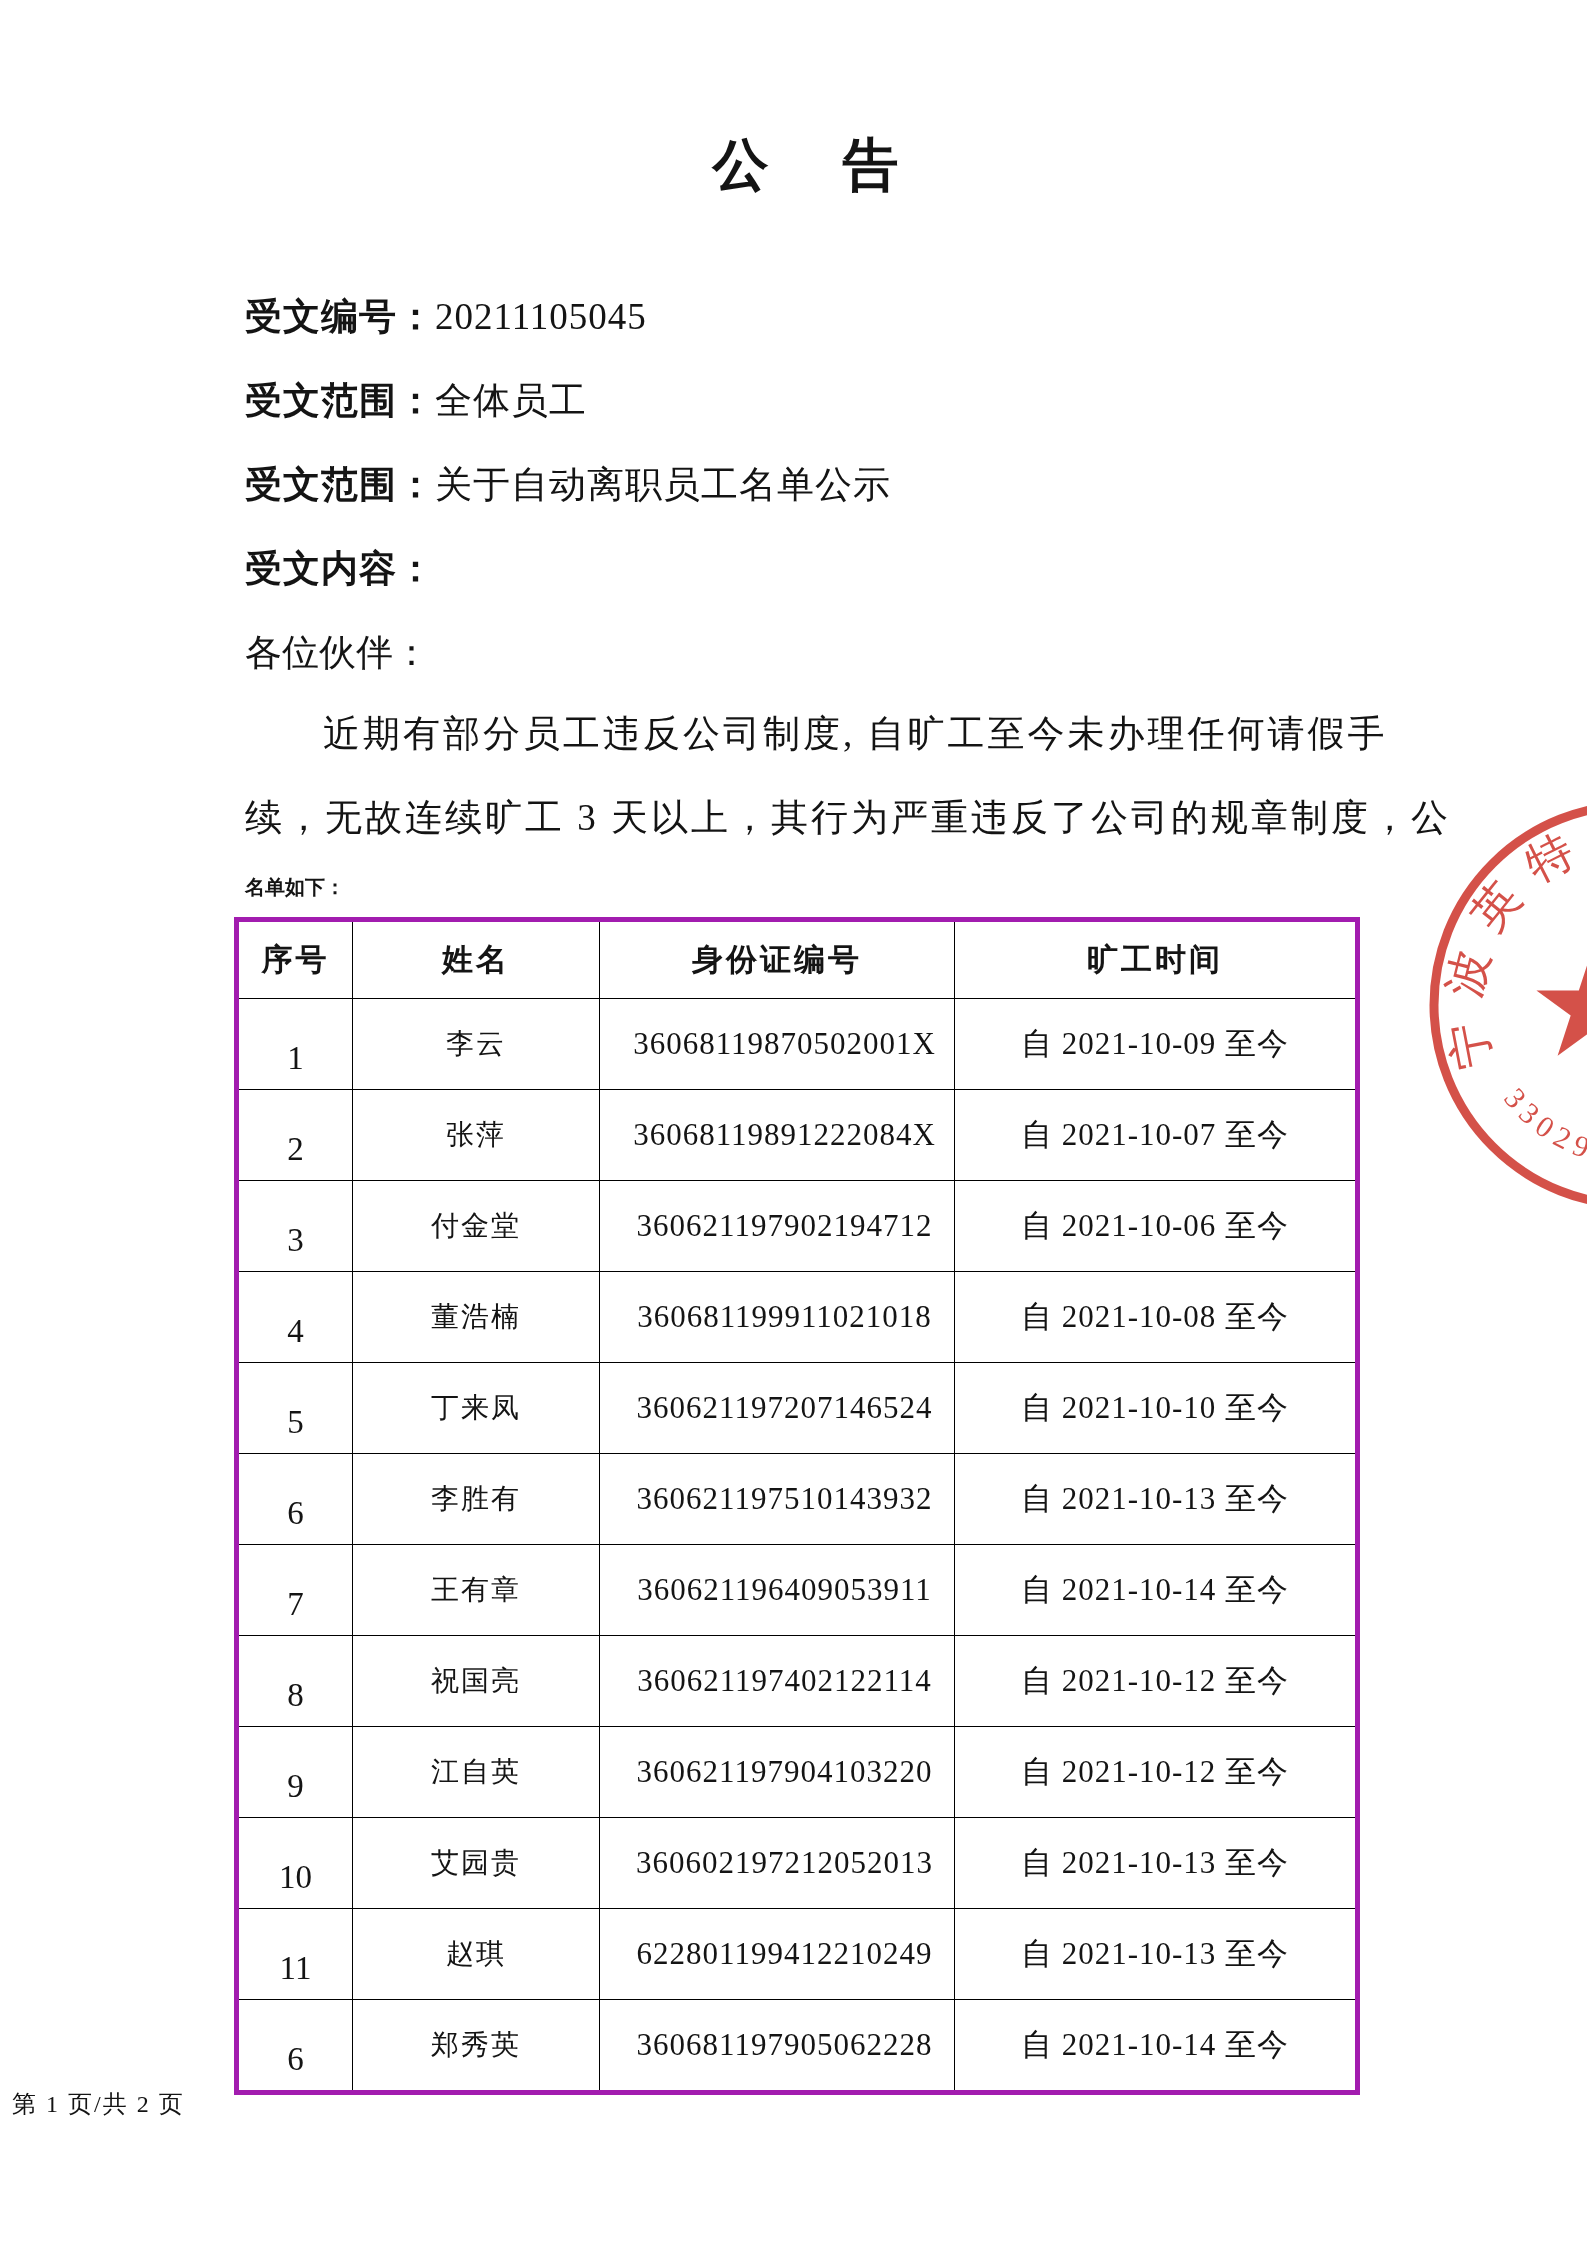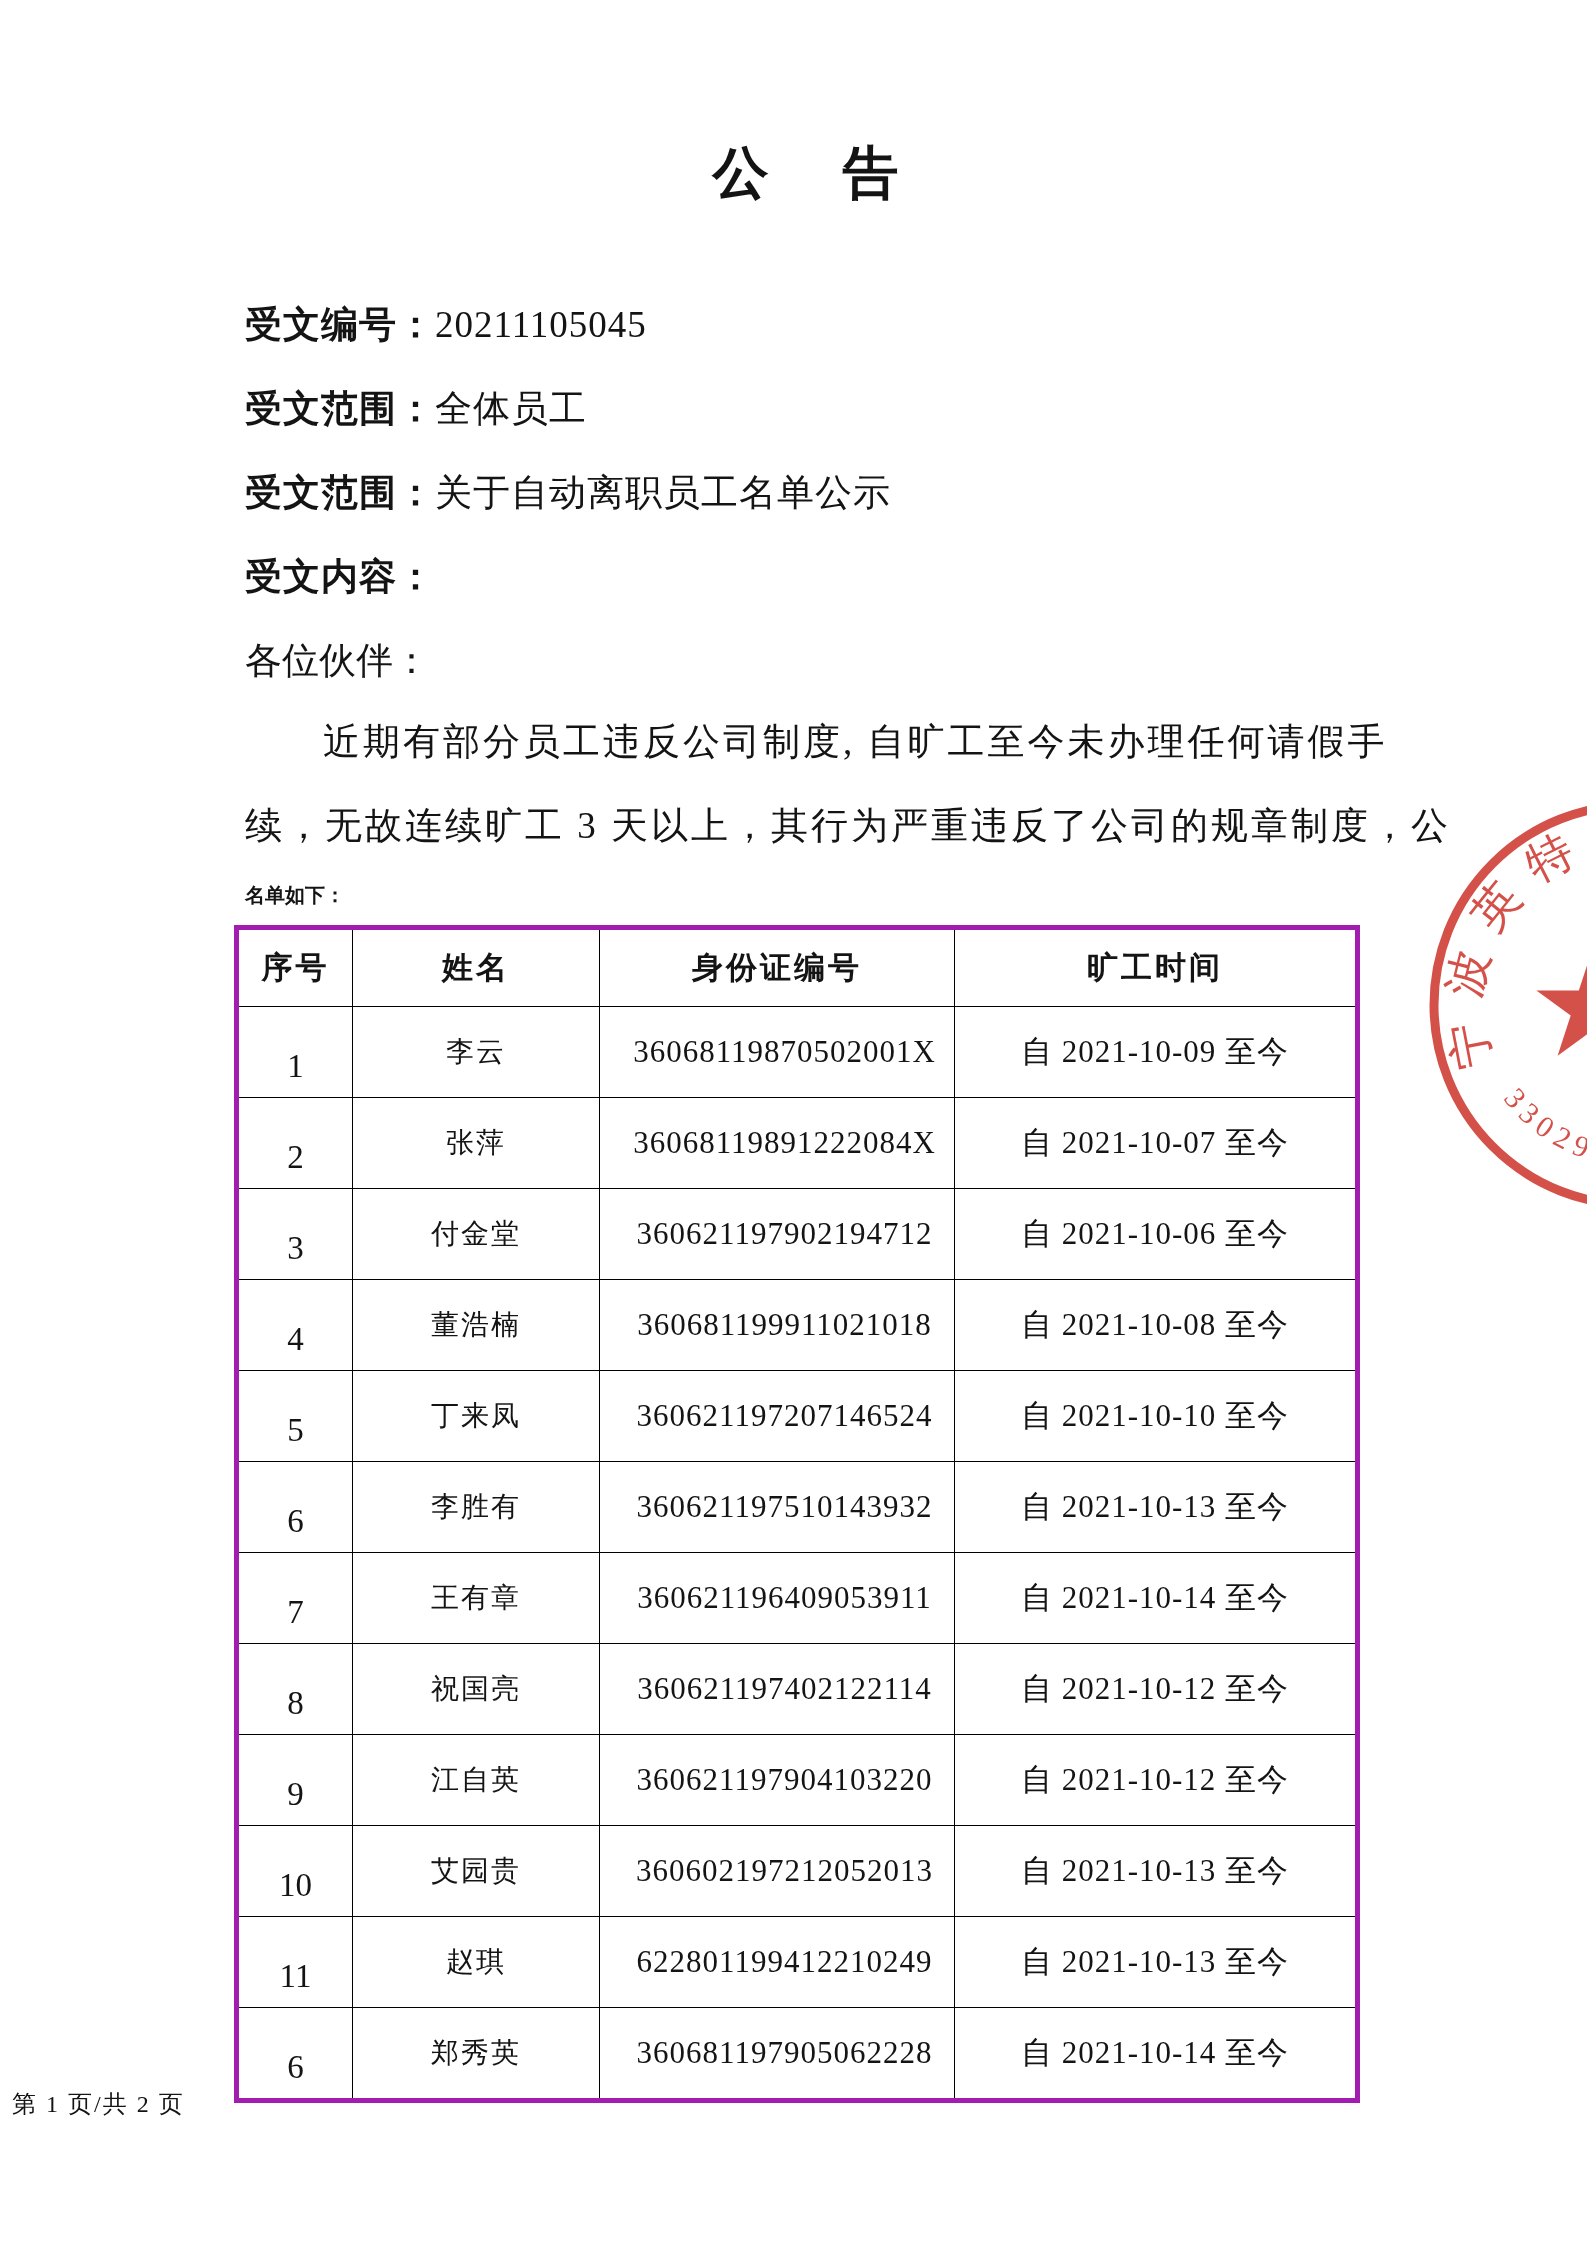--- a/index.html
+++ b/index.html
@@ -4,21 +4,21 @@
 <style>
   html,body { margin:0; padding:0; background:#ffffff; }
   .page {
     position:relative;
     width:1587px; height:2245px;
     background:#ffffff;
     overflow:hidden;
     font-family:"Liberation Serif","DejaVu Serif",serif;
     color:#141414;
   }
-  .content { position:absolute; left:245px; top:128px; width:1121px;margin-top:8px; }
+  .content { position:absolute; left:245px; top:128px; width:1121px; }
 
   .doc-title {
     margin:0 0 88px 0;
     text-align:center;
     font-size:56px;
     font-weight:bold;
     letter-spacing:30px;
     text-indent:30px; 
   }
 

